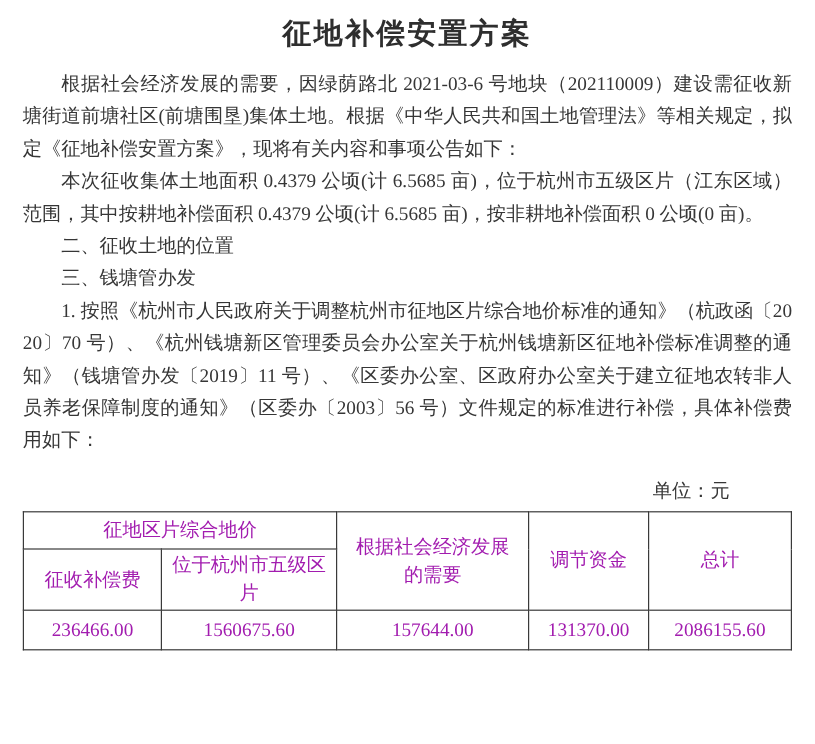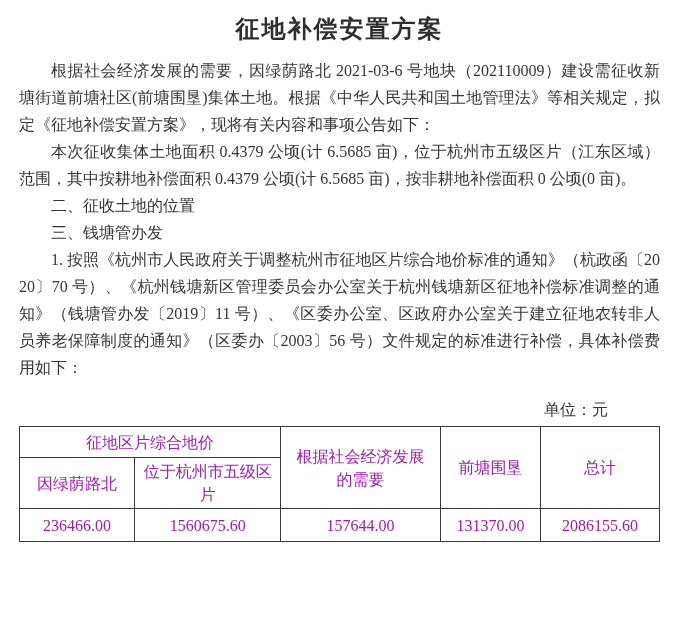--- a/index.html
+++ b/index.html
@@ -97,25 +97,25 @@
       <col style="width:18%">
       <col style="width:22.8%">
       <col style="width:25%">
       <col style="width:15.6%">
       <col style="width:18.6%">
     </colgroup>
     <thead>
       <tr class="row1">
         <th colspan="2">征地区片综合地价</th>
         <th rowspan="2">根据社会经济发展的需要</th>
-        <th rowspan="2">前塘围垦</th>
+        <th rowspan="2">调节资金</th>
         <th rowspan="2">总计</th>
       </tr>
       <tr class="row2">
-        <th>因绿荫路北</th>
+        <th>征收补偿费</th>
         <th>位于杭州市五级区片</th>
       </tr>
     </thead>
     <tbody>
       <tr>
         <td>236466.00</td>
         <td>1560675.60</td>
         <td>157644.00</td>
         <td>131370.00</td>
         <td>2086155.60</td>

